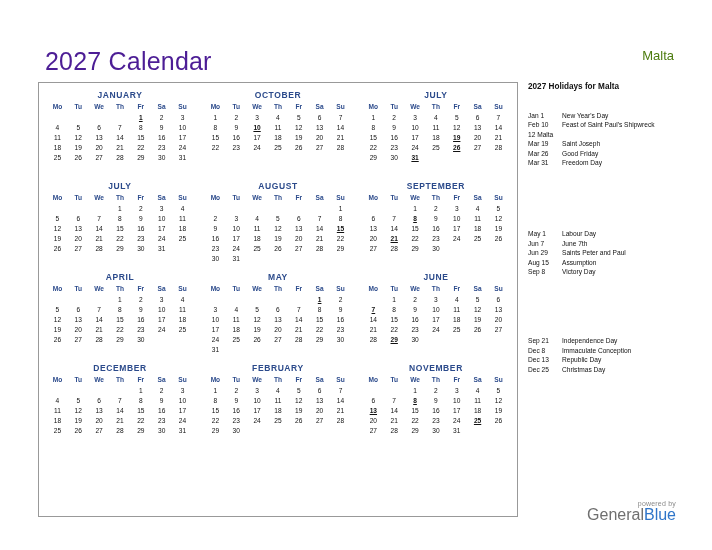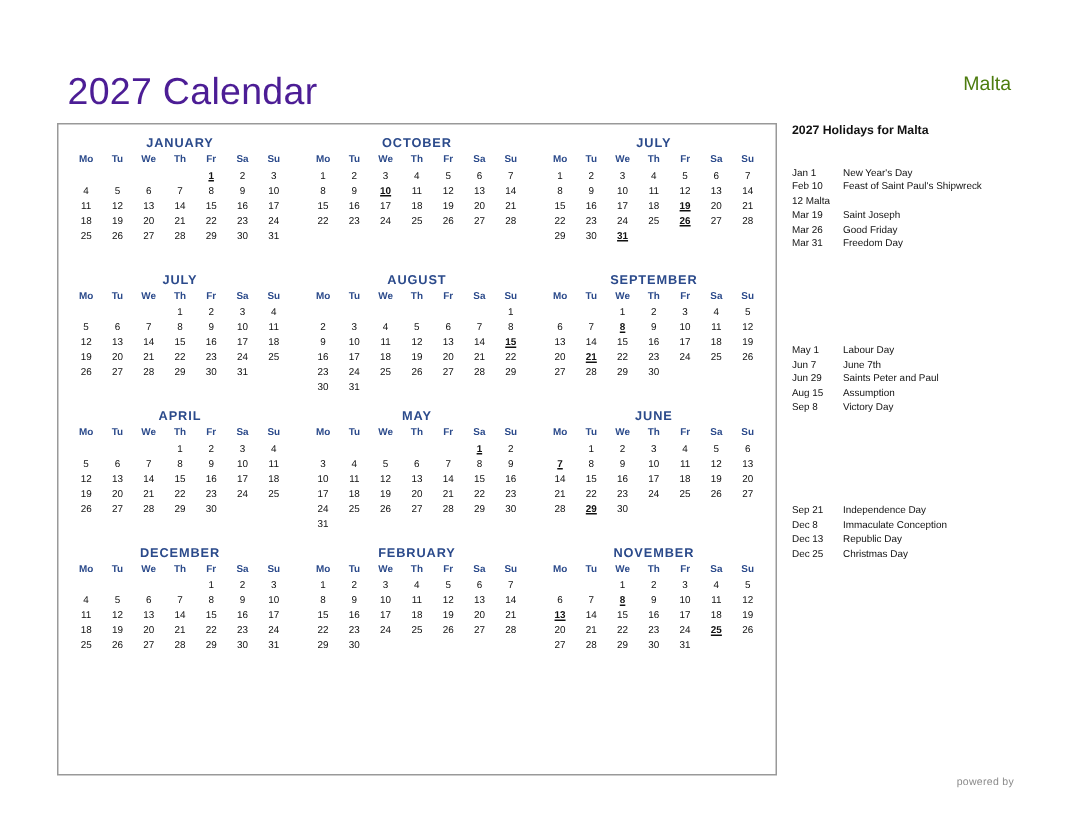--- a/index.html
+++ b/index.html
@@ -1069,15 +1069,16 @@
         </div>
         <div class="hol-row">
           <div class="hol-date">Dec 25</div>
           <div class="hol-name">Christmas Day</div>
         </div>
       </div>
   </div>
 
   <div class="brand">
     <div class="brand-powered">powered by</div>
+    <div class="brand-name"><span>General</span><span class="brand-blue">Blue</span></div>
   </div>
 
 </div>
 
 </body></html>

